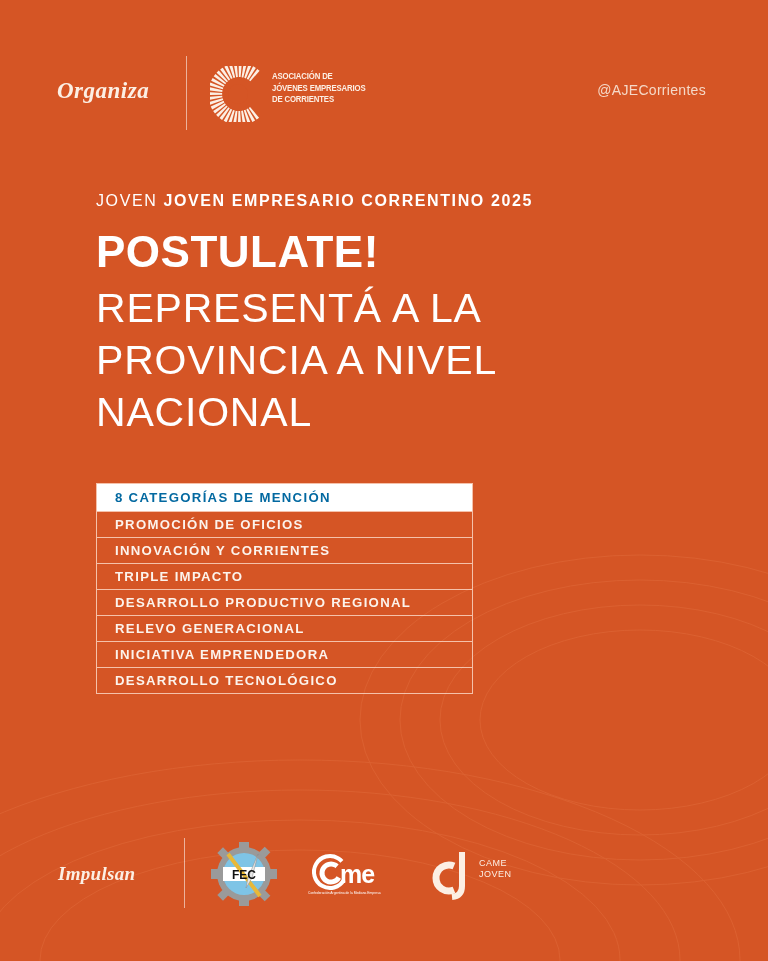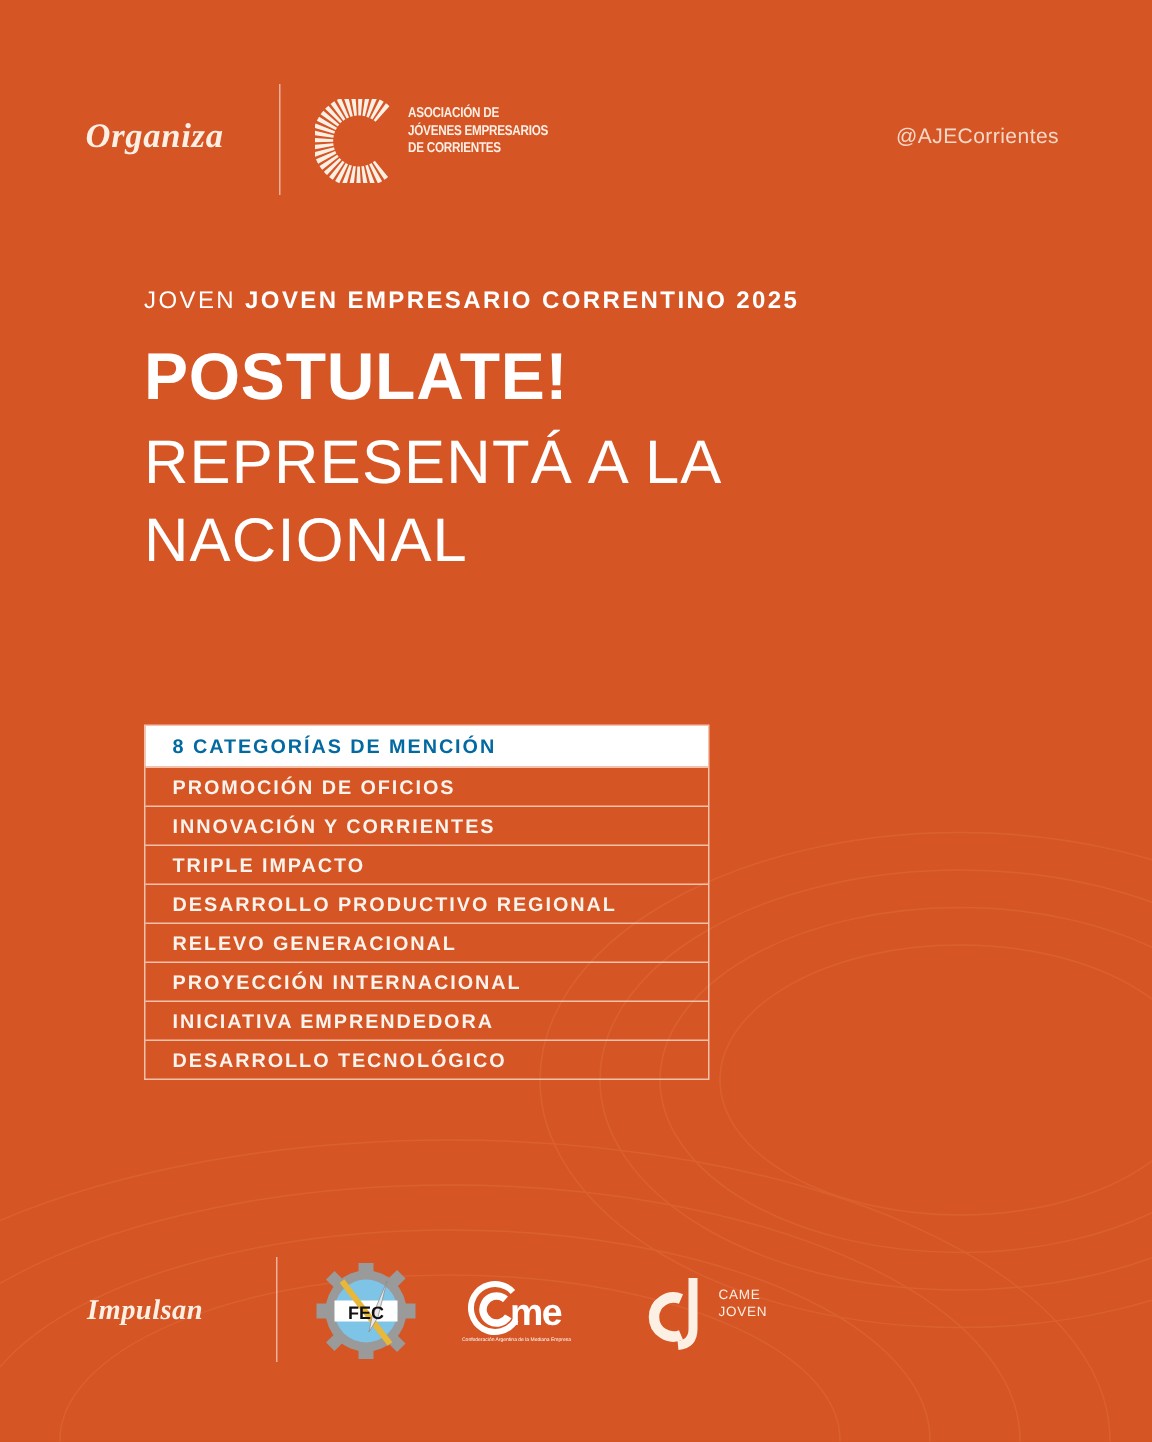--- a/index.html
+++ b/index.html
@@ -72,31 +72,31 @@
 
 <div class="handle">@AJECorrientes</div>
 
 <div class="premio">
   <span class="light">JOVEN </span><span class="bold">JOVEN EMPRESARIO CORRENTINO 2025</span>
 </div>
 
 <div class="title-bold">POSTULATE!</div>
 <div class="title-light">
   <div>REPRESENTÁ A LA</div>
+  <div>PROVINCIA A NIVEL</div>
   <div>NACIONAL</div>
 </div>
 
 <div class="cats">
   <div class="cat header">8 CATEGORÍAS DE MENCIÓN</div>
   <div class="cat">PROMOCIÓN DE OFICIOS</div>
   <div class="cat">INNOVACIÓN Y CORRIENTES</div>
   <div class="cat">TRIPLE IMPACTO</div>
   <div class="cat">DESARROLLO PRODUCTIVO REGIONAL</div>
   <div class="cat">RELEVO GENERACIONAL</div>
-  <div class="cat">PROYECCIÓN INTERNACIONAL</div>
   <div class="cat">INICIATIVA EMPRENDEDORA</div>
   <div class="cat">DESARROLLO TECNOLÓGICO</div>
 </div>
 
 <div class="impulsan script">Impulsan</div>
 <div class="divider-bottom"></div>
 
 <svg class="fec" viewBox="0 0 72 68">
   <g fill="#9A9A9A">
     <circle cx="36" cy="34" r="27"></circle>

